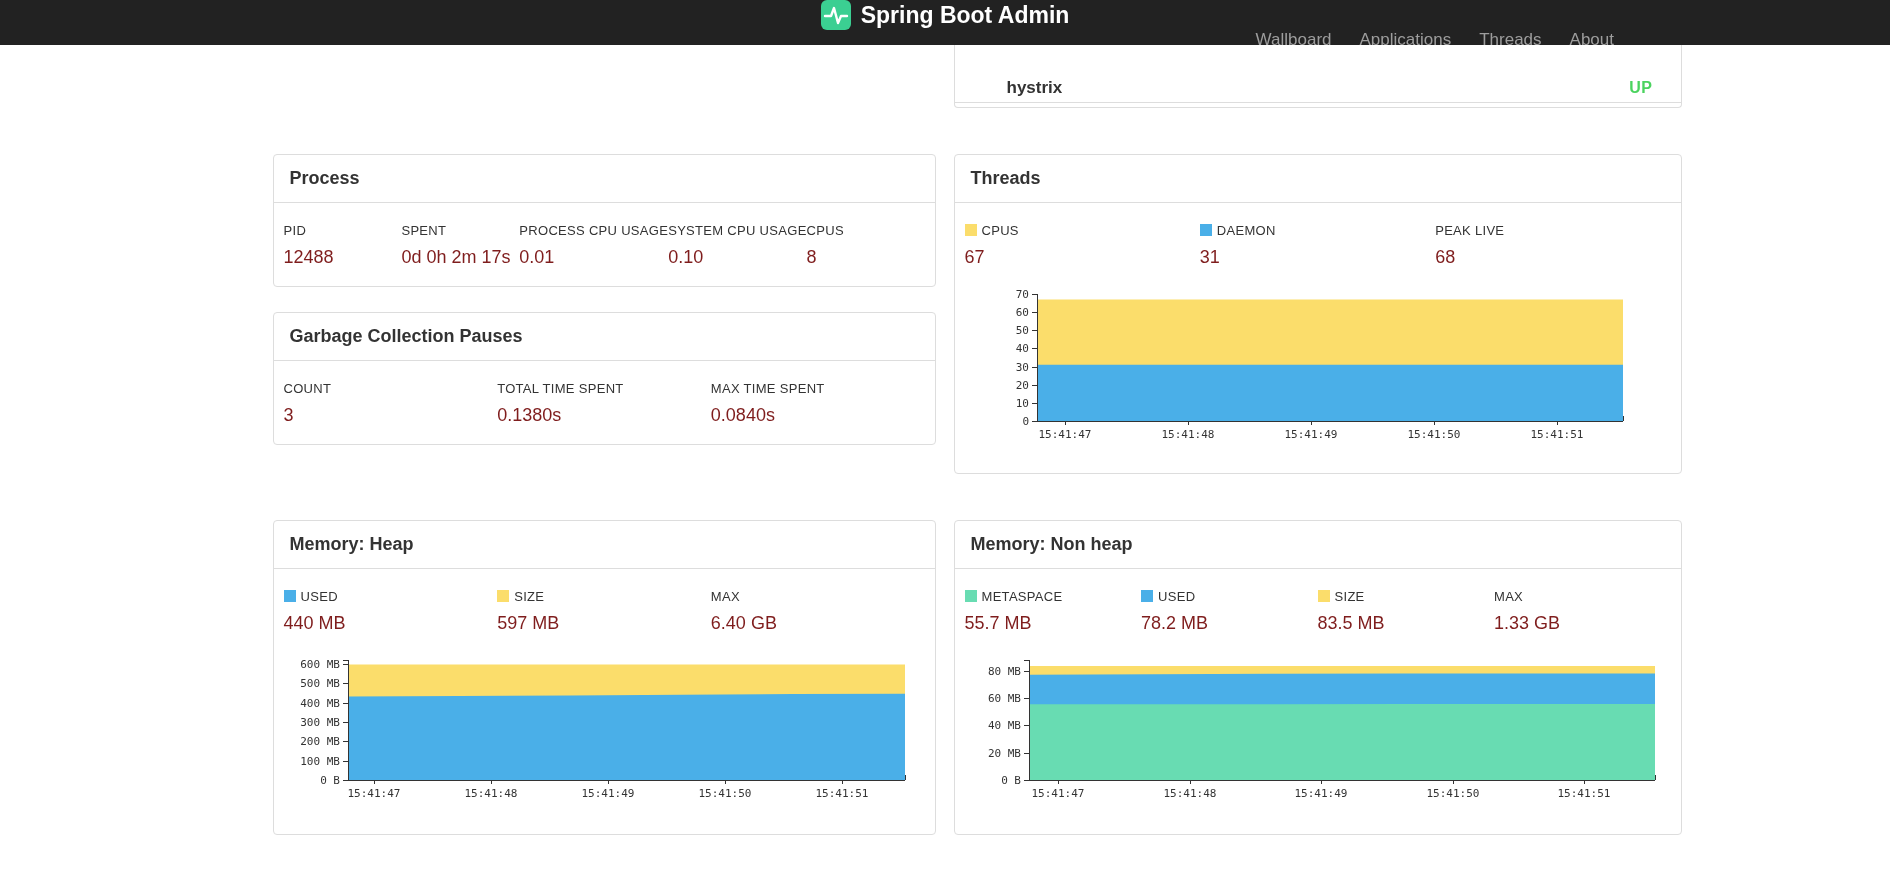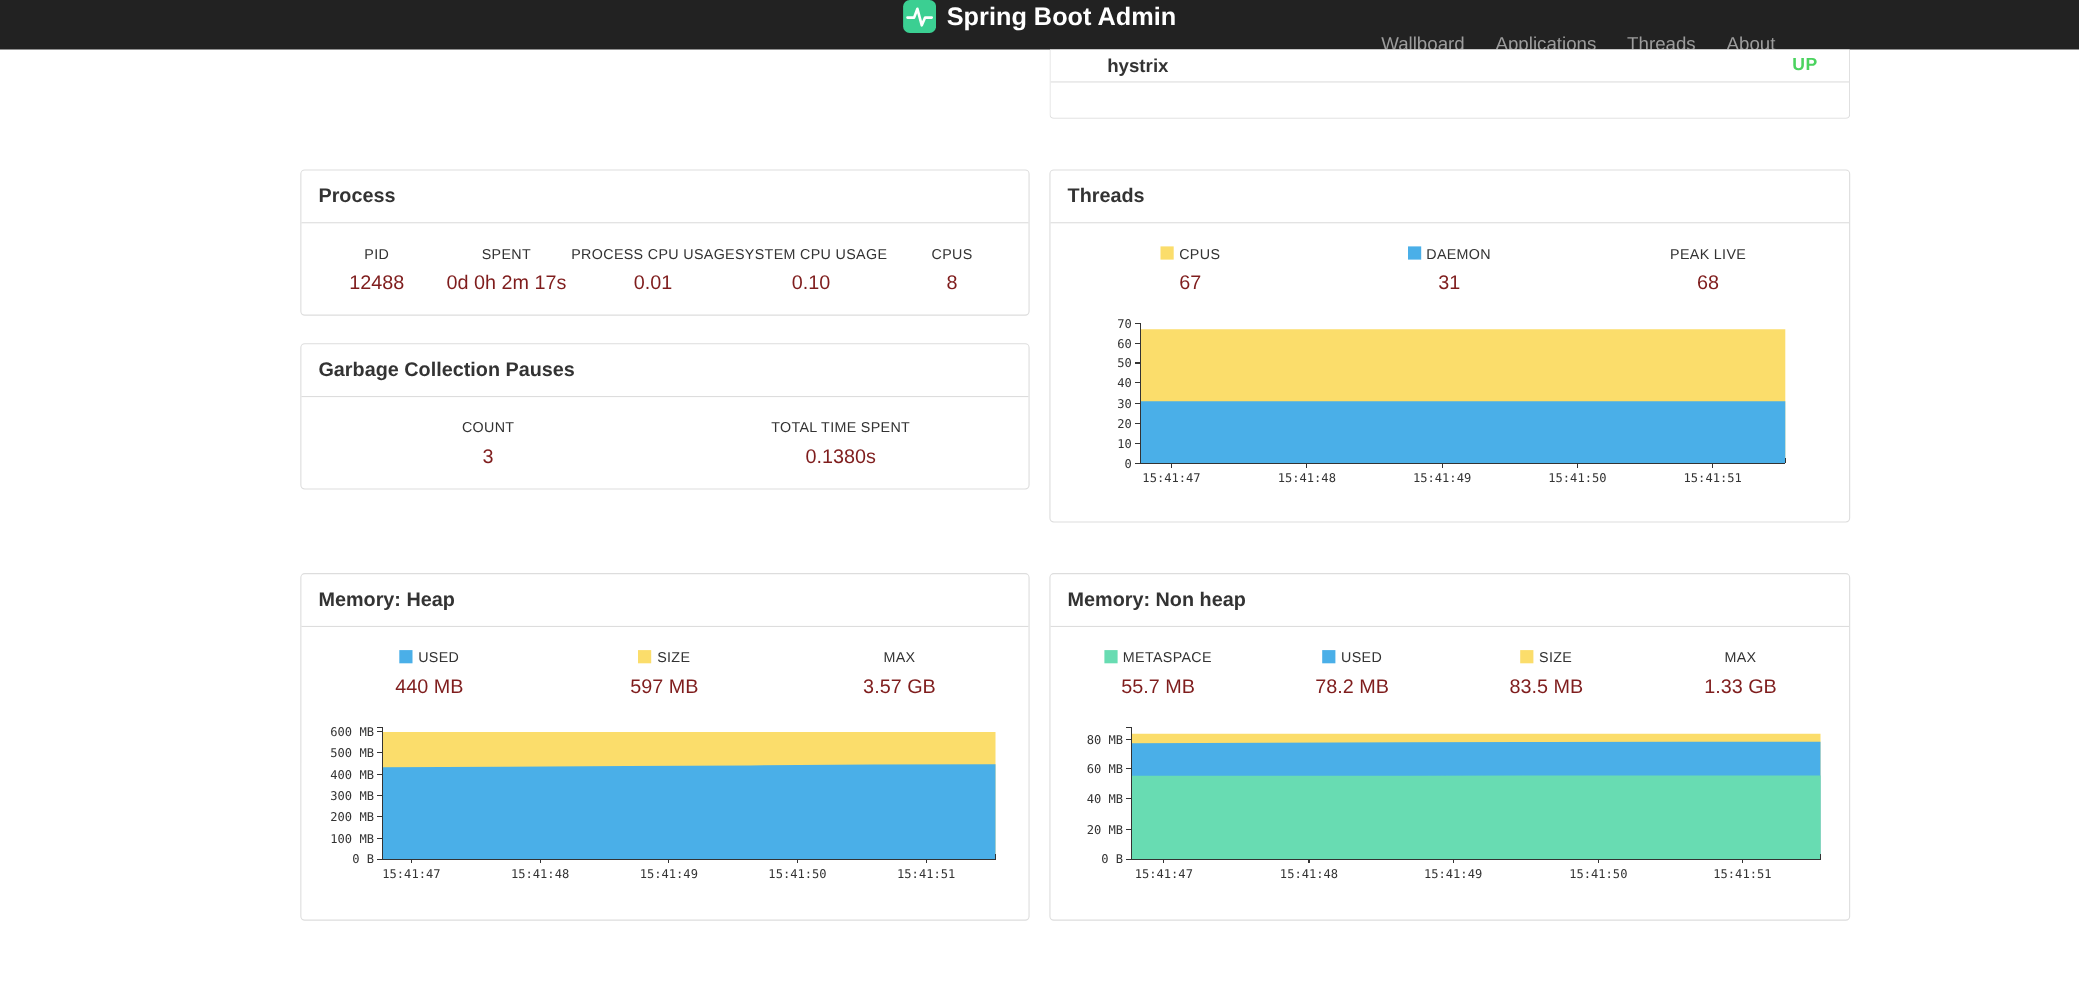--- a/index.html
+++ b/index.html
@@ -68,27 +68,28 @@
     border-radius: 0 0 4px 4px;
   }
   .app-row {
     height: 30px;
     padding: 0 28px 0 52px;
     display: flex;
     align-items: center;
     justify-content: space-between;
     border-bottom: 1px solid var(--border);
     cursor: pointer;
+    margin-top: 28px;
   }
   .app-name { font-weight: bold; font-size: 17px; color: #333; }
   .app-status { font-weight: bold; font-size: 16px; color: var(--status_up); letter-spacing: 0.5px; }
   .stack .panel:first-child { margin-bottom: 25px; }
   
   .stats { display: flex; padding: 20px 10px 18px; }
-  .stat { flex: 1; text-align: center; }
+  .stat { flex: 1; text-align: left; }
   .stat-label { font-size: 13px; color: #333; letter-spacing: 0.3px; white-space: nowrap; }
   .stat-value { font-size: 18px; color: #7f1d1d; margin-top: 9px; }
   .swatch { display: inline-block; width: 12px; height: 12px; margin-right: 5px; vertical-align: -1px; }
   
   .chart { padding: 0 16px 18px; }
   .chart svg text {
     font-family: "DejaVu Sans Mono", monospace;
     font-size: 11px;
     fill: #333;
   }
@@ -160,20 +161,24 @@
           <span class="panel-title">Garbage Collection Pauses</span>
         </div>
         <div class="stats">
           <div class="stat">
             <div class="stat-label">COUNT</div>
             <div class="stat-value">3</div>
           </div>
           <div class="stat">
             <div class="stat-label">TOTAL TIME SPENT</div>
             <div class="stat-value">0.1380s</div>
+          </div>
+          <div class="stat">
+            <div class="stat-label">MAX TIME SPENT</div>
+            <div class="stat-value">0.0840s</div>
           </div>
         </div>
       </div>
     </div>
 
     <div class="panel">
       <div class="panel-heading">
         <span class="panel-title">Threads</span>
       </div>
       <div class="stats">
@@ -234,21 +239,21 @@
         <div class="stat">
           <div class="stat-label"><span class="swatch" style="background: rgb(74, 175, 232);"></span><span>USED</span></div>
           <div class="stat-value">440 MB</div>
         </div>
         <div class="stat">
           <div class="stat-label"><span class="swatch" style="background: rgb(251, 221, 107);"></span><span>SIZE</span></div>
           <div class="stat-value">597 MB</div>
         </div>
         <div class="stat">
           <div class="stat-label">MAX</div>
-          <div class="stat-value">3.57 GB</div>
+          <div class="stat-value">6.40 GB</div>
         </div>
       </div>
       <div class="chart"><svg width="629" height="160">
             <path d="M58 128 L58.0 12.5 L169.4 12.5 L280.8 12.5 L392.2 12.5 L503.6 12.5 L615.0 12.5 L615 128 Z" fill="#fbdd6b"></path>
             <path d="M58 128 L58.0 44.6 L169.4 44.0 L280.8 43.4 L392.2 42.8 L503.6 42.1 L615.0 41.7 L615 128 Z" fill="#4aafe8"></path>
             <line x1="58" y1="8" x2="58" y2="128" stroke="#333" stroke-width="1" shape-rendering="crispEdges"></line>
             <line x1="58" y1="128" x2="615" y2="128" stroke="#333" stroke-width="1" shape-rendering="crispEdges"></line>
             <line x1="53" y1="8" x2="58" y2="8" stroke="#333" stroke-width="1" shape-rendering="crispEdges"></line>
             <line x1="615" y1="123" x2="615" y2="128" stroke="#333" stroke-width="1" shape-rendering="crispEdges"></line>
             <line x1="53" y1="128" x2="58" y2="128" stroke="#333" stroke-width="1" shape-rendering="crispEdges"></line>

